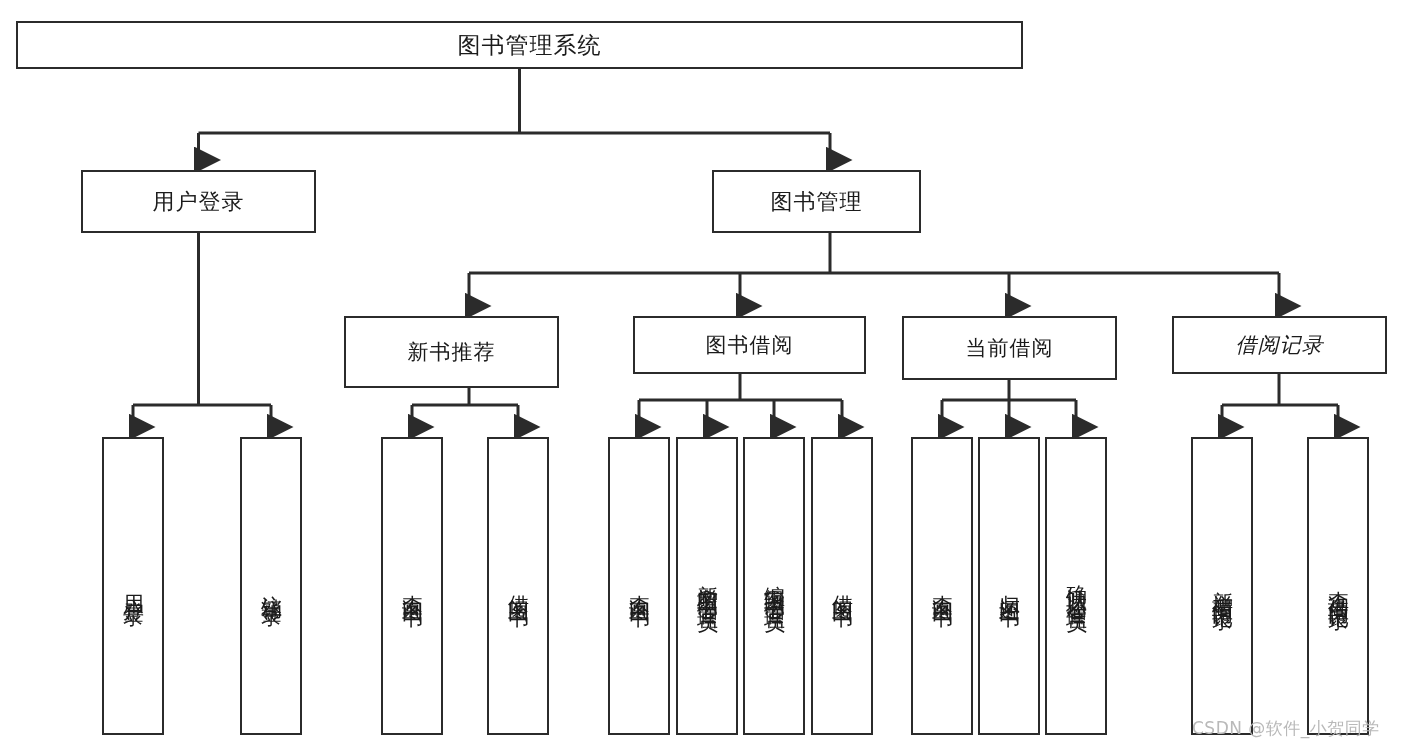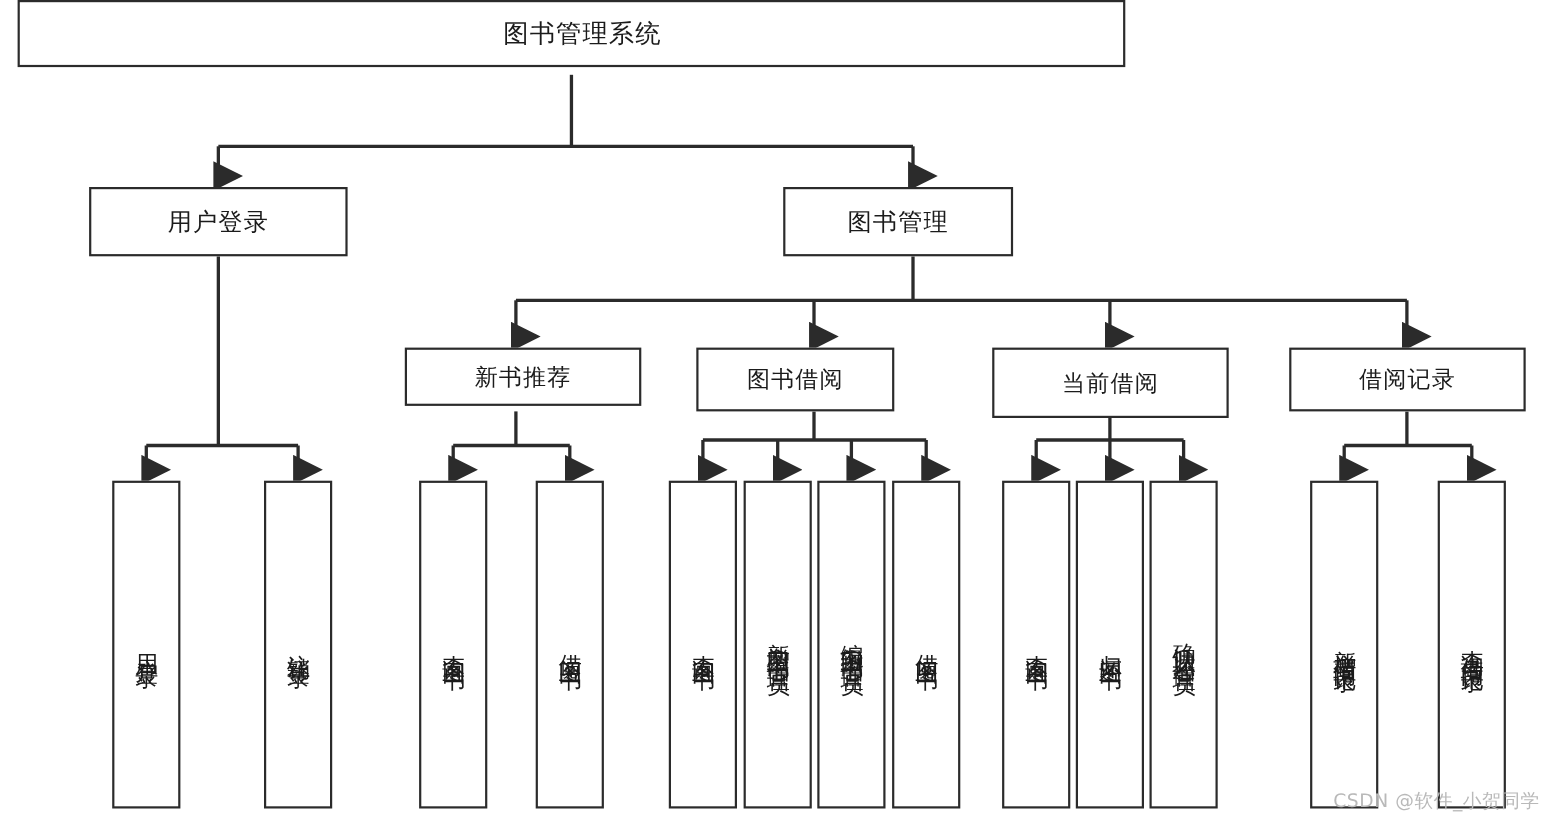--- a/index.html
+++ b/index.html
@@ -116,41 +116,41 @@
       <path d="M 1009 400 L 1009 427" marker-end="url(#arrow)"></path>
       <path d="M 1076 400 L 1076 427" marker-end="url(#arrow)"></path>
 
       <path d="M 1279 374 L 1279 405"></path>
       <path d="M 1222 405 L 1338 405"></path>
       <path d="M 1222 405 L 1222 427" marker-end="url(#arrow)"></path>
       <path d="M 1338 405 L 1338 427" marker-end="url(#arrow)"></path>
     </g>
   </svg>
 
-  <div class="node root" style="left:16px;top:0;width:1007px;height:61px;padding-left:20px;">
+  <div class="node root" style="left:16px;top:21px;width:1007px;height:48px;padding-left:20px;">
     <span>图书管理系统</span>
   </div>
 
   <div class="node lvl2" style="left:81px;top:170px;width:235px;height:63px;">
     <span>用户登录</span>
   </div>
   <div class="node lvl2" style="left:712px;top:170px;width:209px;height:63px;">
     <span>图书管理</span>
   </div>
 
-  <div class="node lvl3" style="left:368px;top:316px;width:215px;height:53px;">
+  <div class="node lvl3" style="left:344px;top:316px;width:215px;height:72px;">
     <span>新书推荐</span>
   </div>
-  <div class="node lvl3" style="left:633px;top:316px;width:180px;height:58px;">
+  <div class="node lvl3" style="left:633px;top:316px;width:233px;height:58px;">
     <span>图书借阅</span>
   </div>
   <div class="node lvl3" style="left:902px;top:316px;width:215px;height:64px;">
     <span>当前借阅</span>
   </div>
-  <div class="node lvl3" style="left:1172px;top:316px;width:215px;height:58px;">
+  <div class="node lvl3" style="left:1172px;top:316px;width:215px;height:58px;font-style:italic;">
     <span>借阅记录</span>
   </div>
 
   <div class="node leaf" style="left:102px;top:437px;width:62px;height:298px;">
     <span>用户登录</span>
   </div>
   <div class="node leaf" style="left:240px;top:437px;width:62px;height:298px;">
     <span>注销登录</span>
   </div>
 
@@ -184,15 +184,15 @@
     <span>确认归还（管理员）</span>
   </div>
 
   <div class="node leaf" style="left:1191px;top:437px;width:62px;height:298px;">
     <span>新增借阅记录</span>
   </div>
   <div class="node leaf" style="left:1307px;top:437px;width:62px;height:298px;">
     <span>查询借阅记录</span>
   </div>
 
-  <div class="watermark" style="left:1192px;top:717px;margin-left:20px;">CSDN @软件_小贺同学</div>
+  <div class="watermark" style="left:1192px;top:717px;">CSDN @软件_小贺同学</div>
 
 </div>
 
 </body></html>

